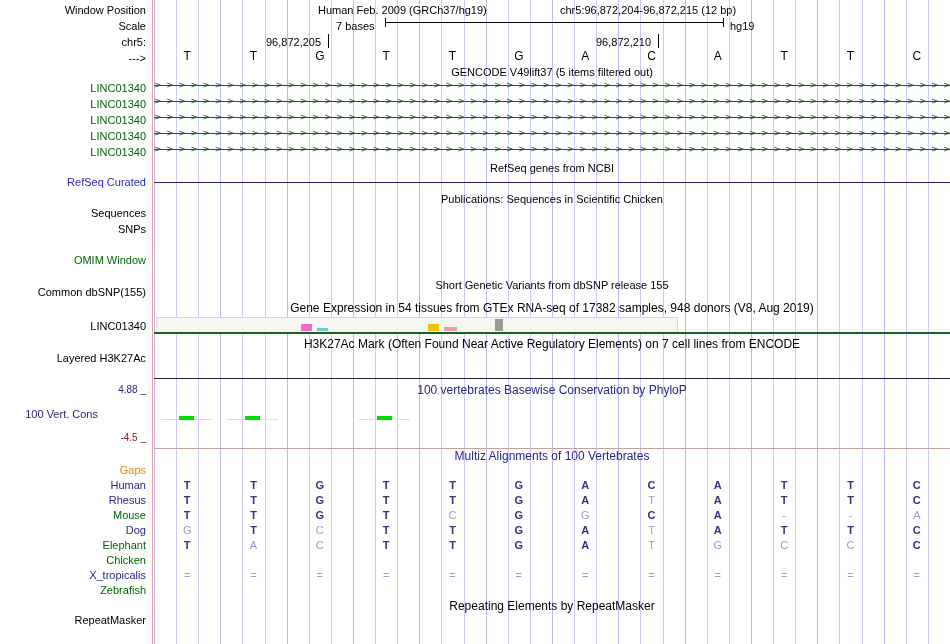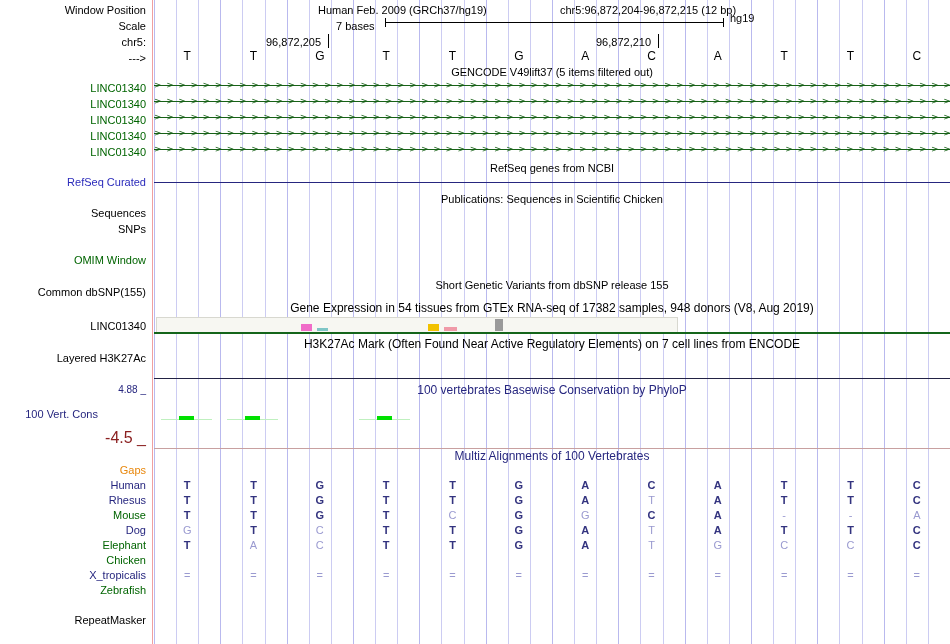--- a/index.html
+++ b/index.html
@@ -100,21 +100,21 @@
   <div class="t lbl bk" style="top:36px;width:146px;right:804px;">chr5:</div>
   <div class="t lbl bk" style="top:52px;width:146px;right:804px;">---&gt;</div>
 
   <div class="t bk" style="left:318px;top:4px;">Human Feb. 2009 (GRCh37/hg19)</div>
   <div class="t bk" style="left:560px;top:4px;">chr5:96,872,204-96,872,215 (12 bp)</div>
 
   <div class="t bk" style="left:336px;top:20px;">7 bases</div>
   <div class="scalebar" style="left:385px;top:18px;width:337px;">
       <i></i>
     </div>
-  <div class="t bk" style="left:730px;top:12px;">hg19</div>
+  <div class="t bk" style="left:730px;top:20px;">hg19</div>
 
   <div id="rulerticks">
       <div class="t bk" style="left: 266px; top: 36px;">96,872,205</div>
       <div style="position: absolute; top: 34px; width: 1px; height: 14px; background: rgb(0, 0, 0); left: 328px;"></div>
       <div class="t bk" style="left: 596px; top: 36px;">96,872,210</div>
       <div style="position: absolute; top: 34px; width: 1px; height: 14px; background: rgb(0, 0, 0); left: 658px;"></div>
     </div>
 
   <div id="seqrow">
       <div class="ctr bk" style="left: 167.167px; top: 50px; width: 40px; font-size: 12px;">T</div>
@@ -187,21 +187,21 @@
   </div>
   <div class="hr greenline" style="left:154px;top:332px;width:796px;"></div>
 
   <div class="ctr bk" style="left:154px;top:338px;width:796px;font-size:12px;">H3K27Ac Mark (Often Found Near Active Regulatory Elements) on 7 cell lines from ENCODE</div>
   <div class="t lbl bk" style="top:352px;width:146px;right:804px;">Layered H3K27Ac</div>
   <div class="hr darkline" style="left:154px;top:378px;width:796px;"></div>
 
   <div class="ctr navy" style="left:154px;top:384px;width:796px;font-size:12px;">100 vertebrates Basewise Conservation by PhyloP</div>
   <div class="t lbl navy" style="top:384px;width:146px;right:804px;font-size:10px;">4.88 _</div>
   <div class="t lbl navy" style="top:408px;width:146px;right:852px;">100 Vert. Cons</div>
-  <div class="t lbl maroon" style="top:432px;width:146px;right:804px;font-size:16px;">-4.5 _</div>
+  <div class="t lbl maroon" style="top:432px;width:146px;right:804px;font-size:10px;">-4.5 _</div>
   <div id="consbars">
       <div class="consbase" style="left: 161px; top: 419px; width: 51px;"></div>
       <div class="consbar" style="left: 179px; top: 416px; width: 15px; height: 4px;"></div>
       <div class="consbase" style="left: 227px; top: 419px; width: 51px;"></div>
       <div class="consbar" style="left: 245px; top: 416px; width: 15px; height: 4px;"></div>
       <div class="consbase" style="left: 359px; top: 419px; width: 51px;"></div>
       <div class="consbar" style="left: 377px; top: 416px; width: 15px; height: 4px;"></div>
     </div>
   <div class="hr" style="left:154px;top:448px;width:796px;background:#c8a0a0;"></div>
 
@@ -285,15 +285,16 @@
       <div class="eq" style="left: 445.5px; top: 569px;">=</div>
       <div class="eq" style="left: 511.833px; top: 569px;">=</div>
       <div class="eq" style="left: 578.167px; top: 569px;">=</div>
       <div class="eq" style="left: 644.5px; top: 569px;">=</div>
       <div class="eq" style="left: 710.833px; top: 569px;">=</div>
       <div class="eq" style="left: 777.167px; top: 569px;">=</div>
       <div class="eq" style="left: 843.5px; top: 569px;">=</div>
       <div class="eq" style="left: 909.833px; top: 569px;">=</div>
     </div>
 
+  <div class="ctr bk" style="left:154px;top:600px;width:796px;font-size:12px;">Repeating Elements by RepeatMasker</div>
   <div class="t lbl bk" style="top:614px;width:146px;right:804px;">RepeatMasker</div>
 
 </div>
 
 </body></html>

